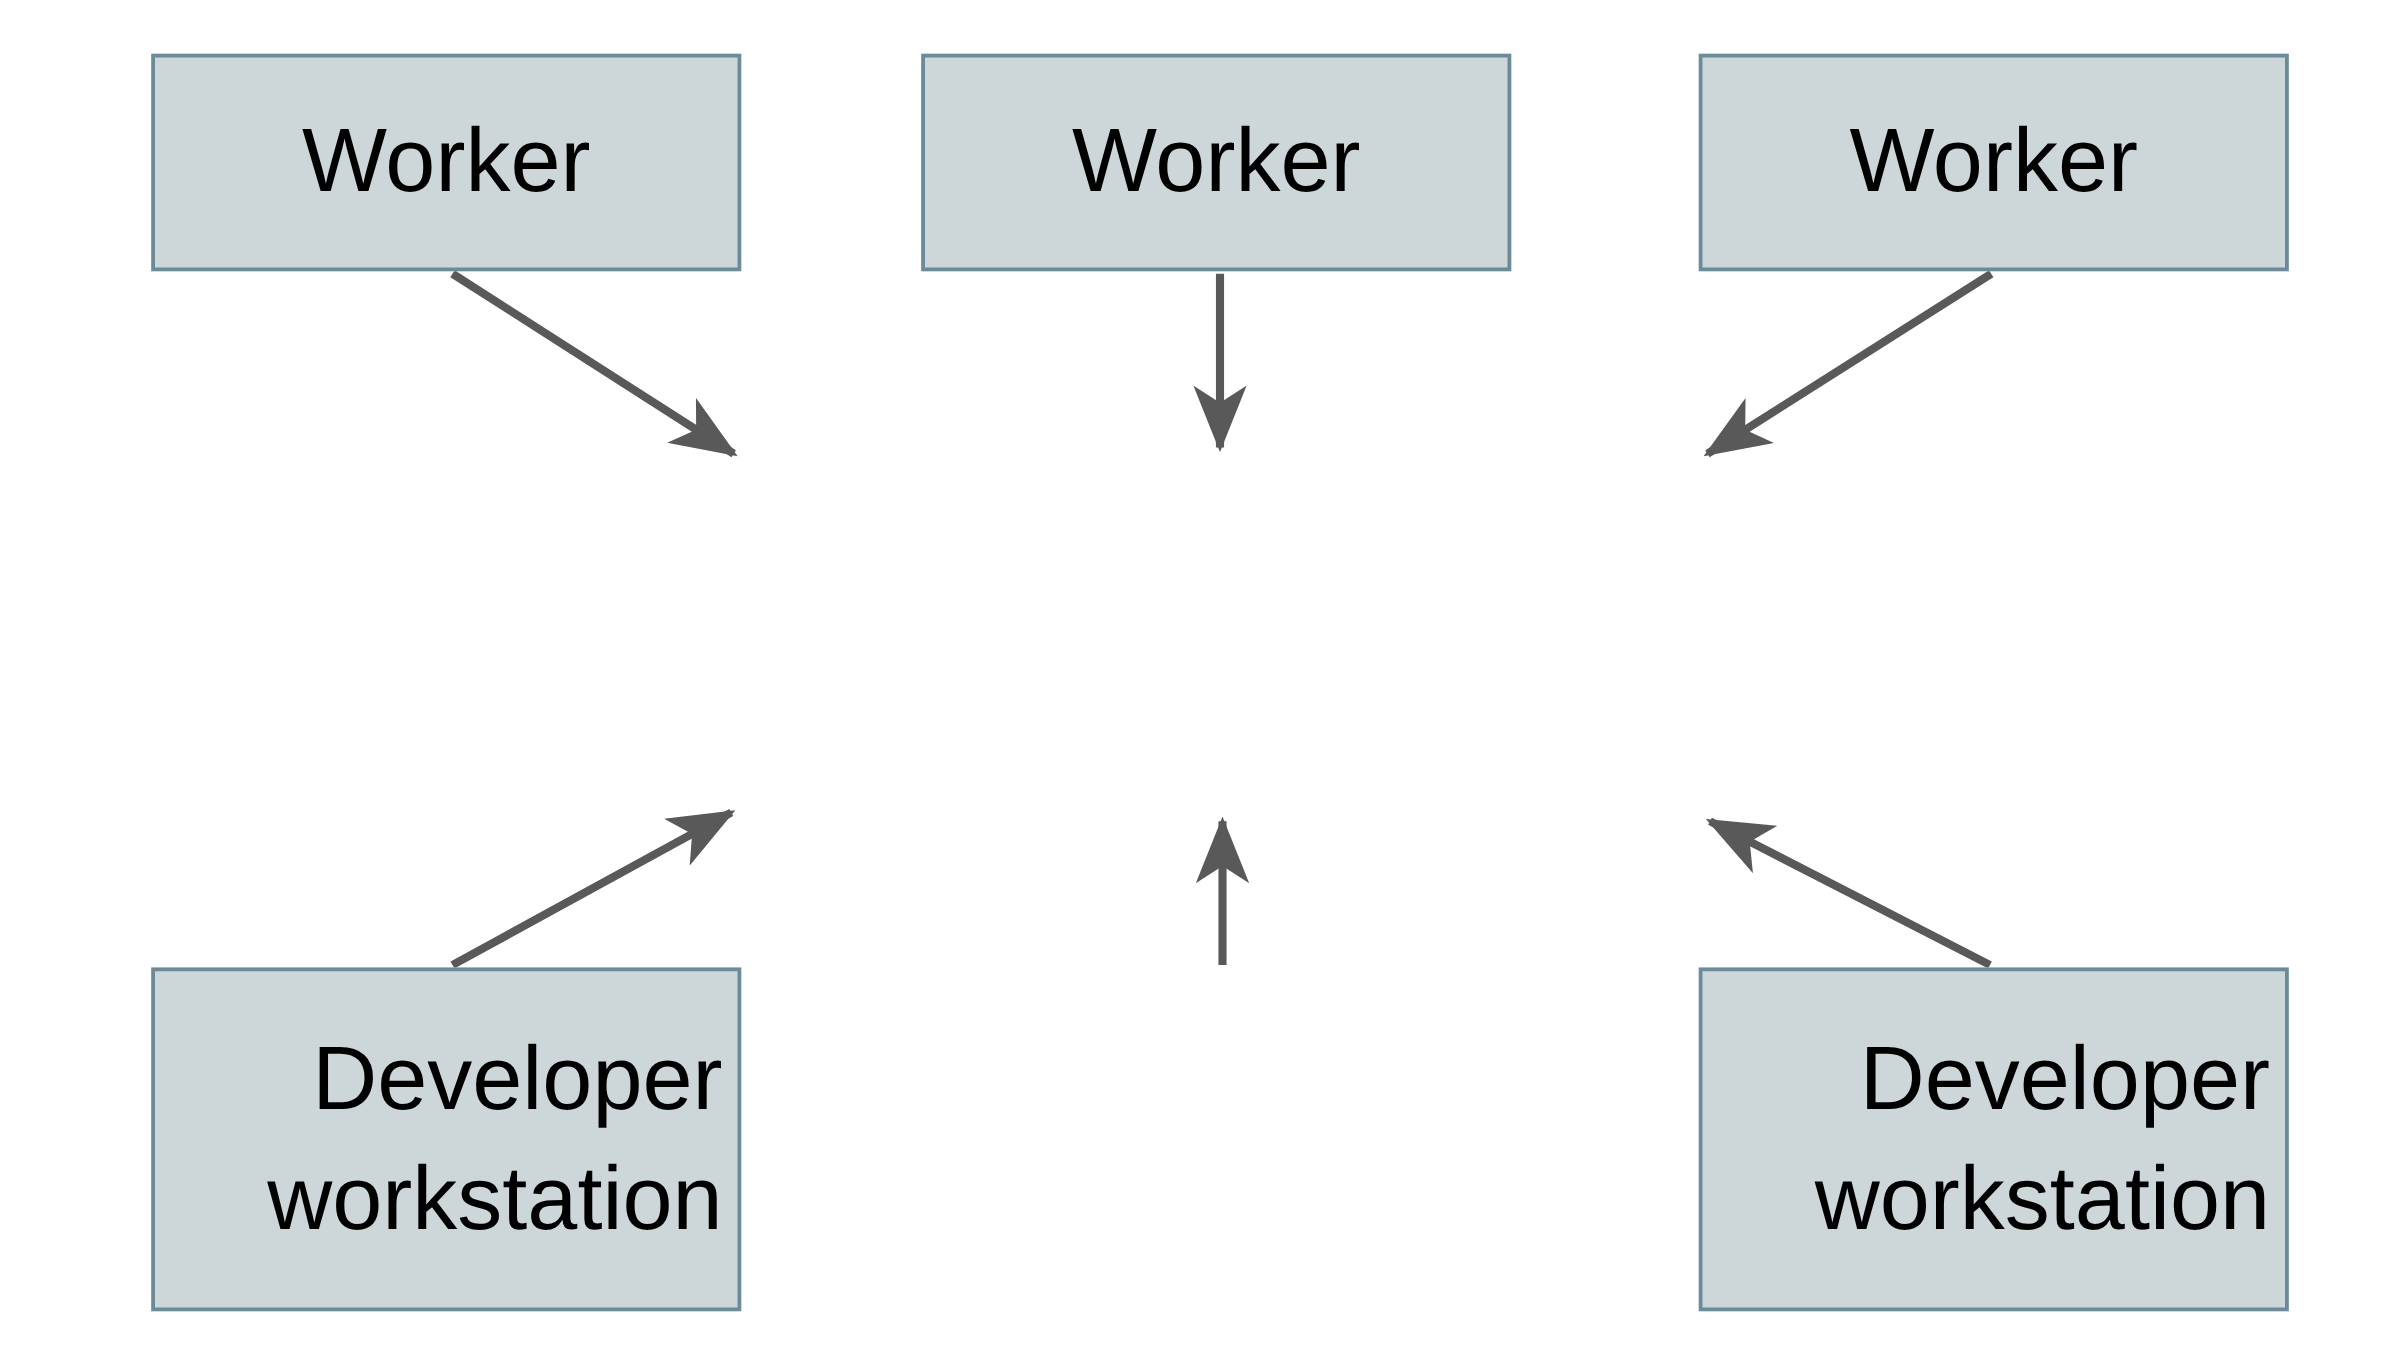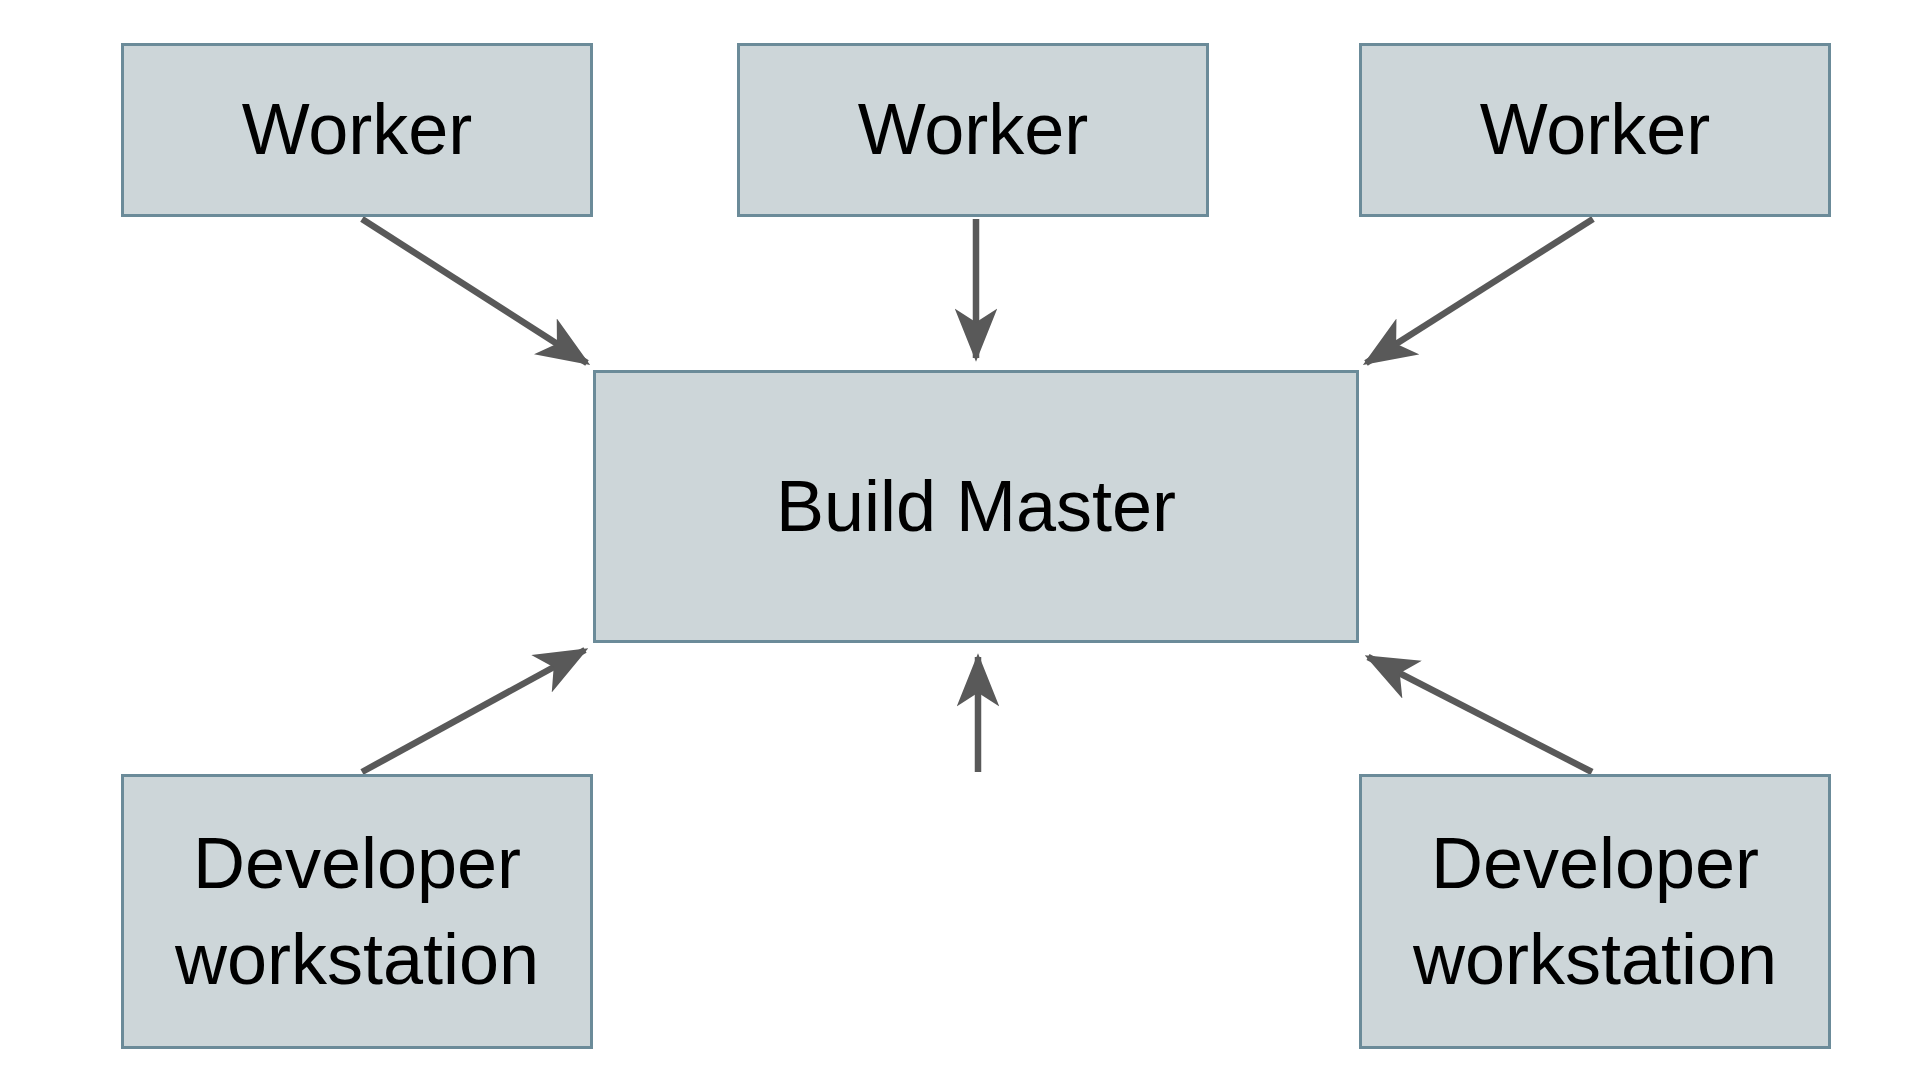--- a/index.html
+++ b/index.html
@@ -16,21 +16,21 @@
     font-family: "Liberation Sans", "DejaVu Sans", sans-serif;
   }
   .node {
     position: absolute;
     box-sizing: border-box;
     background: var(--node-fill, #cdd6d9);
     border: 3px solid var(--node-border, #6b8b99);
     display: flex;
     align-items: center;
     justify-content: center;
-    text-align: center;
+    text-align: right;
     font-size: 72px;
     line-height: 1.33;
     color: var(--text, #000000);
     padding: 0 12px;
   }
   .row-top    { top: 43px;  width: 472px; height: 174px; }
   .row-bottom { top: 774px; width: 472px; height: 275px; }
   #node-worker-1 { left: 121px; }
   #node-worker-2 { left: 737px; }
   #node-worker-3 { left: 1359px; }
@@ -74,23 +74,20 @@
   </div>
 
   <div id="node-worker-2" class="node row-top">
     <span>Worker</span>
   </div>
 
   <div id="node-worker-3" class="node row-top">
     <span>Worker</span>
   </div>
 
-  <div id="node-build-master" class="node">
-    <span>Build Master</span>
-  </div>
 
   <div id="node-dev-left" class="node row-bottom">
     <span>Developer workstation</span>
   </div>
 
 
   <div id="node-dev-right" class="node row-bottom">
     <span>Developer workstation</span>
   </div>
 

